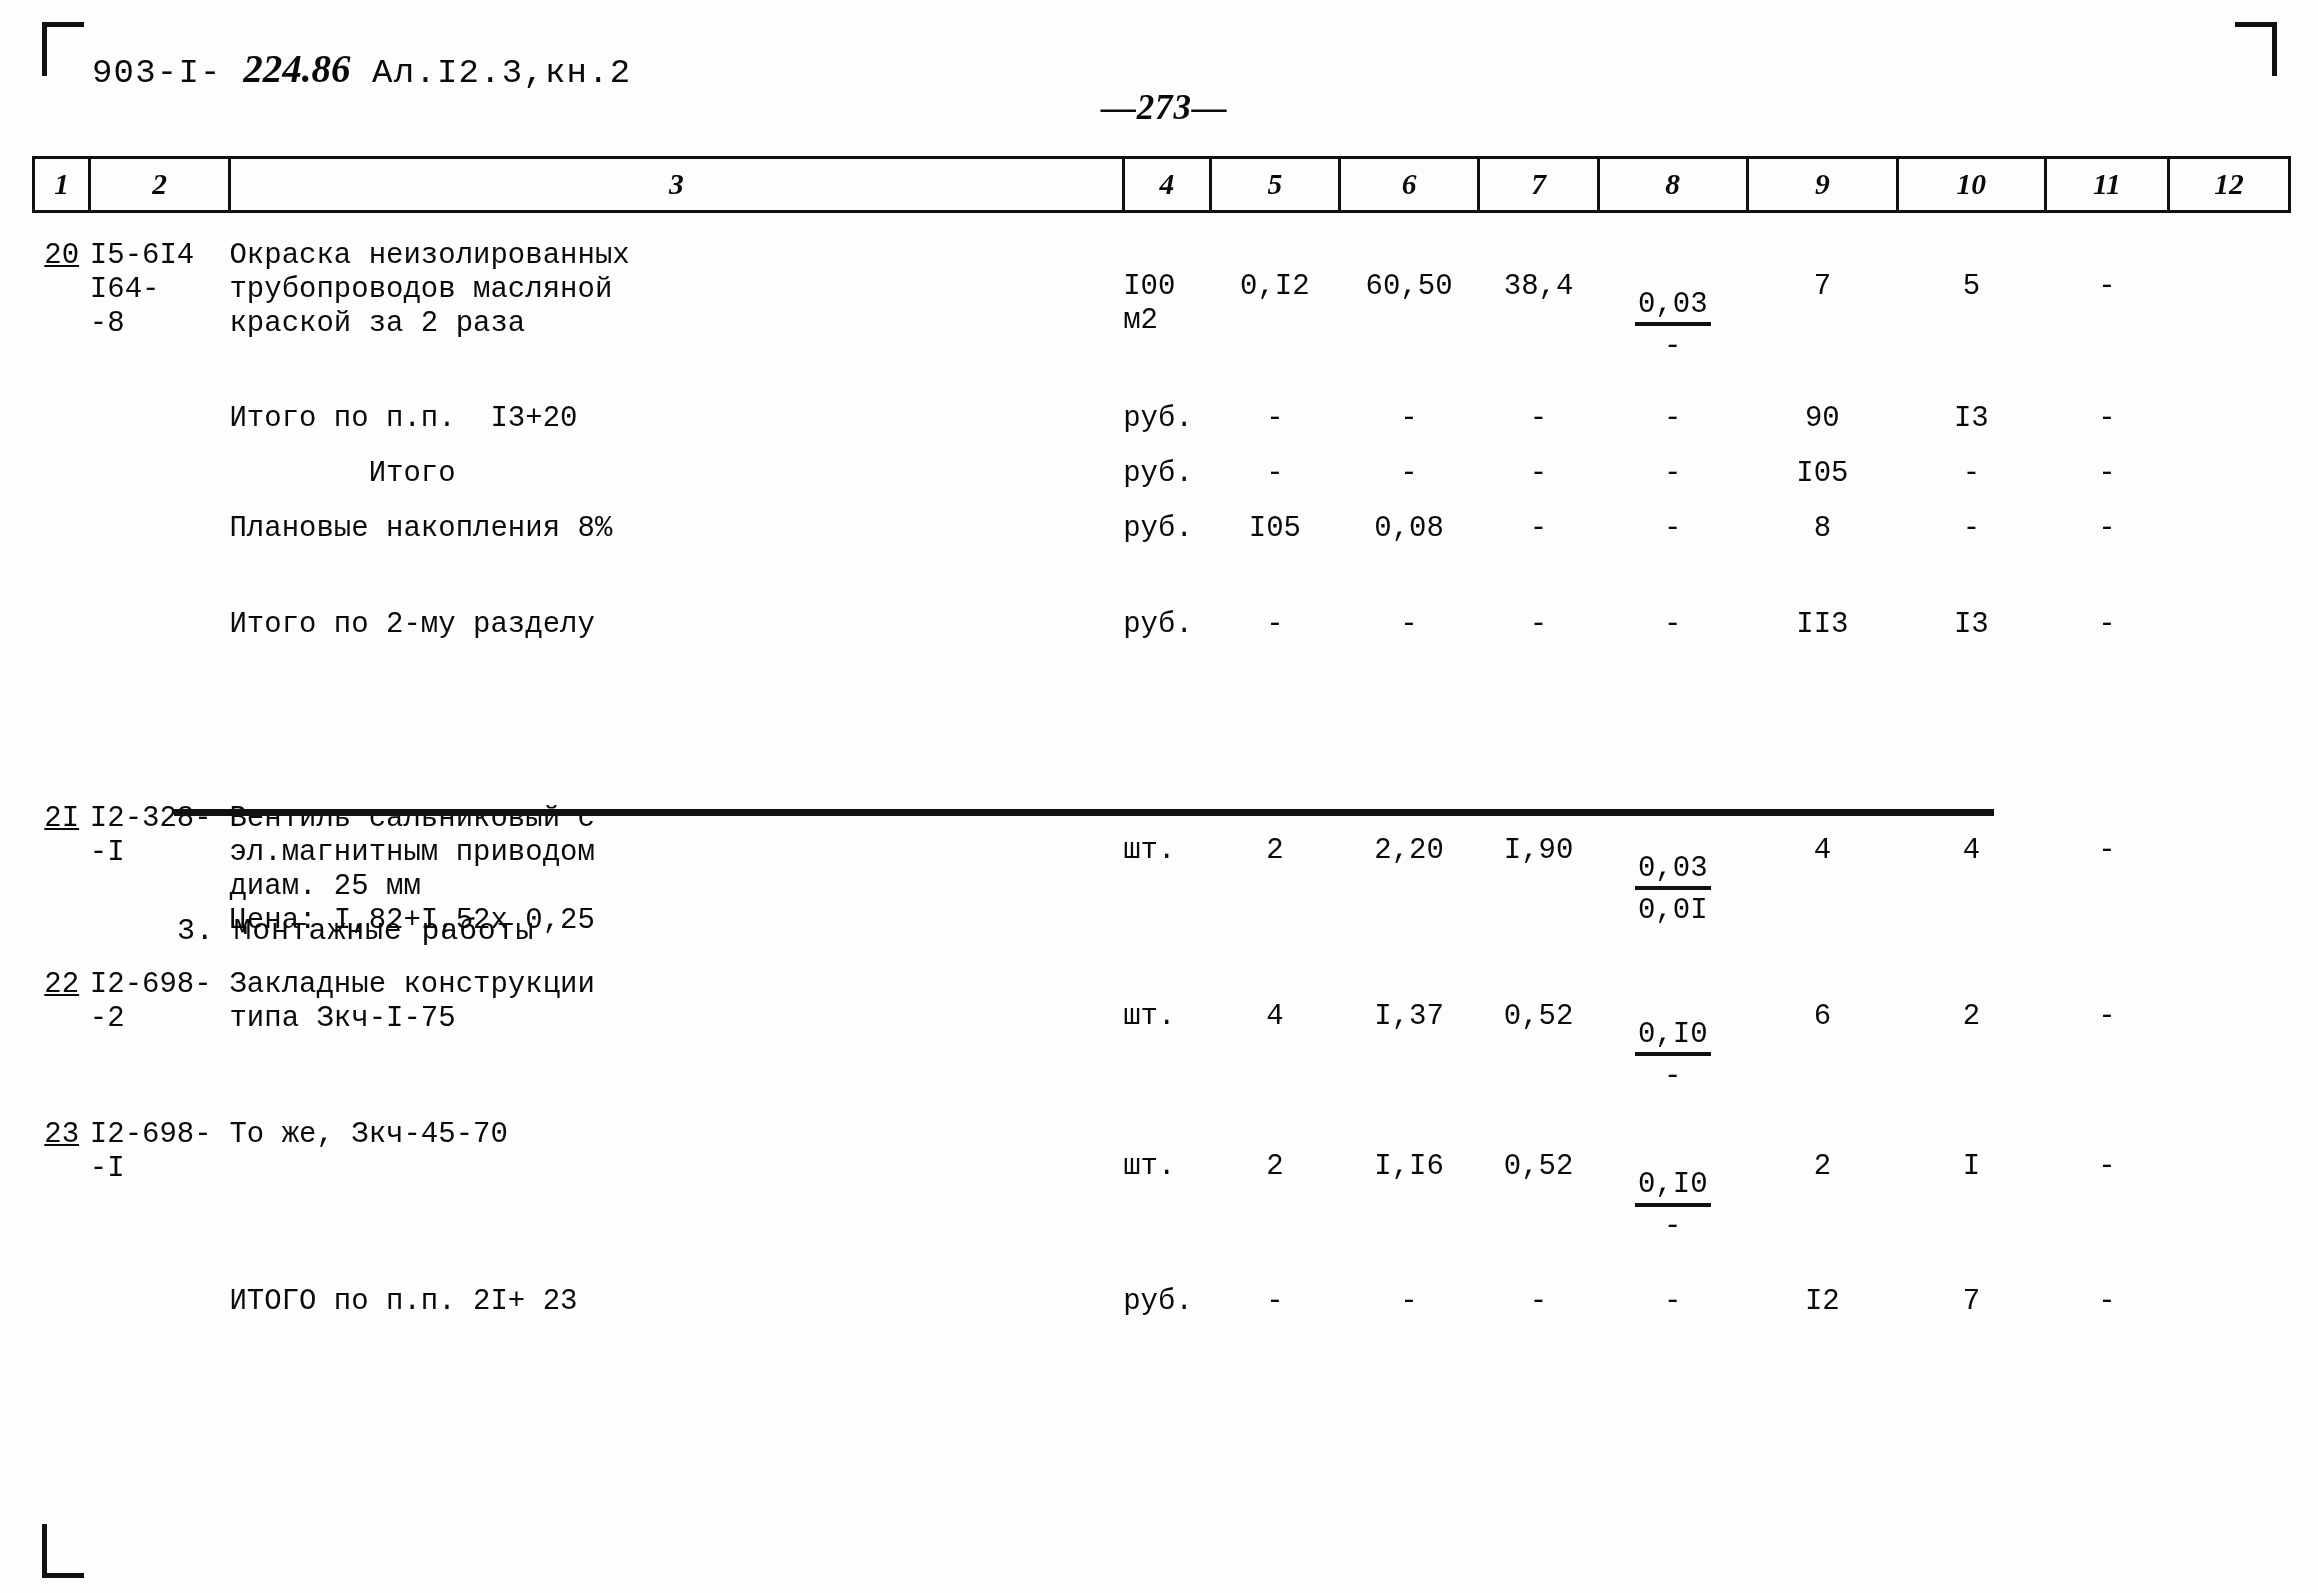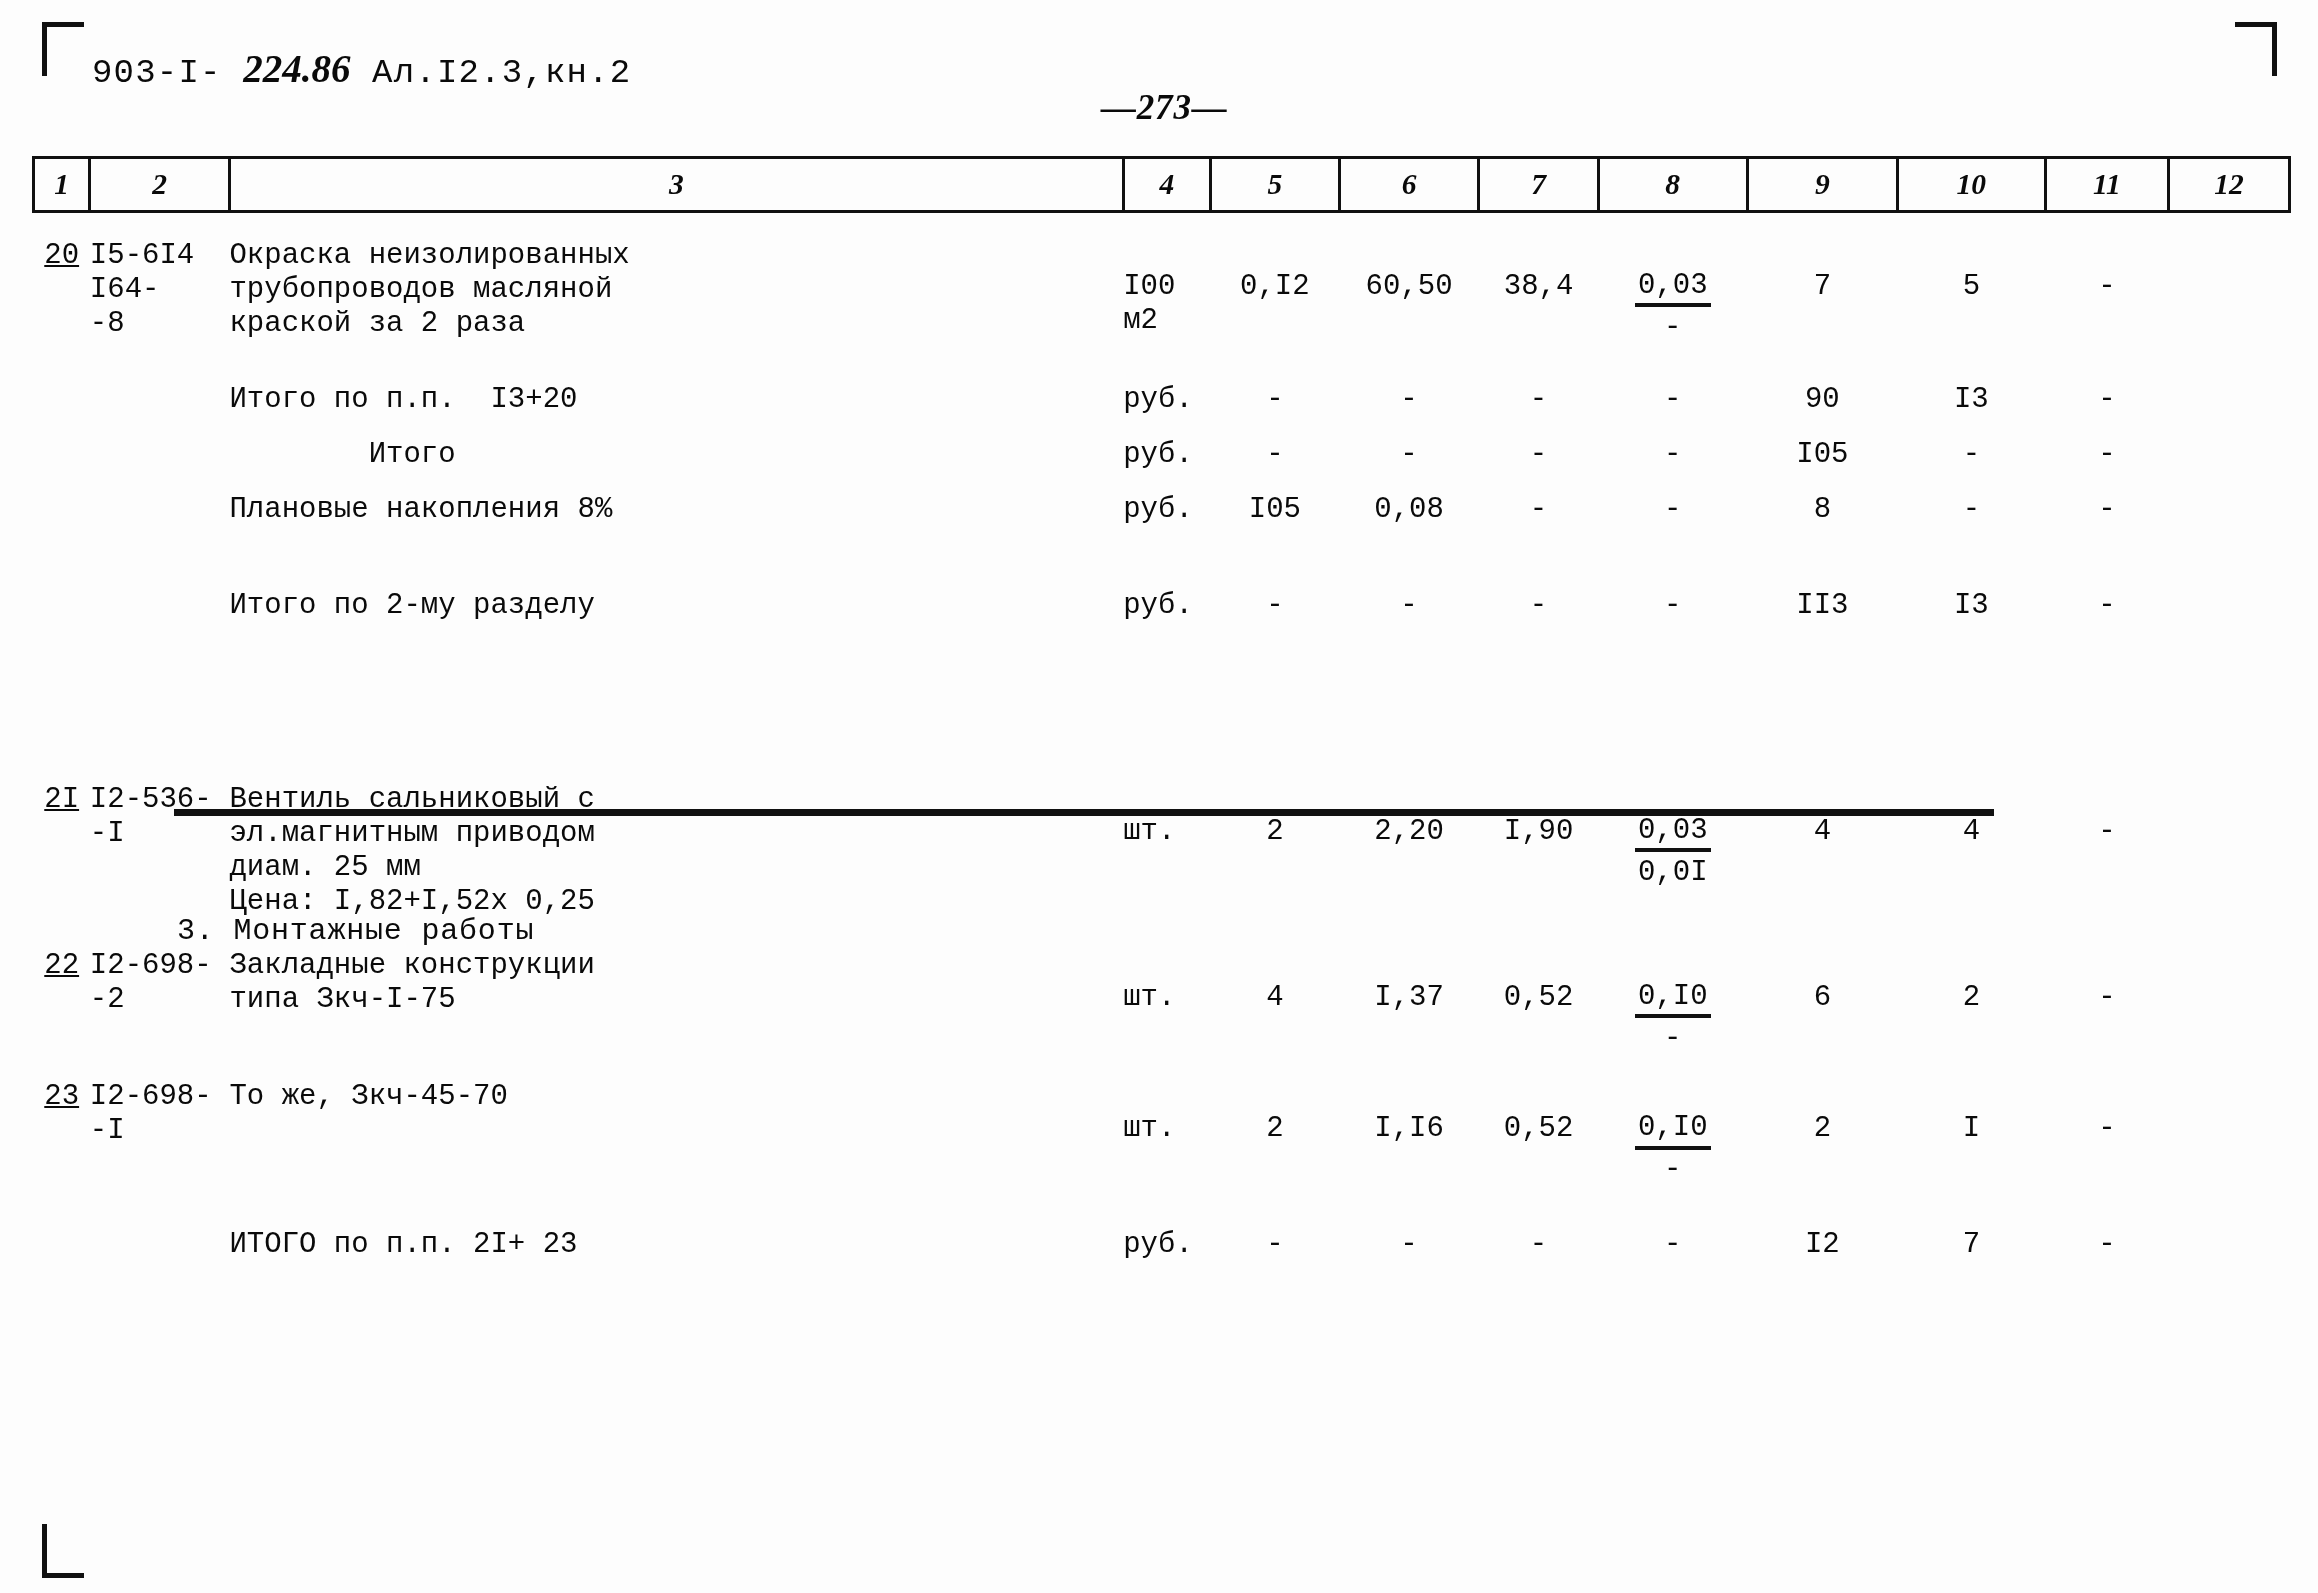--- a/index.html
+++ b/index.html
@@ -124,20 +124,21 @@
   
   .frac {
     display: inline-block;
     text-align: center;
     line-height: 1.1;
   }
   .frac .top {
     display: block;
     border-bottom: 4px solid #111;
     padding: 0 3.2px 1.6px 3.2px;
+    margin-top: 19px;
   }
   .frac .bot {
     display: block;
     padding-top: 4.8px;
   }
 </style>
 </head>
 <body>
 
 <div id="page">
@@ -282,21 +283,21 @@
             <td class="c-val" style="padding-top: 45px;">I3</td>
             <td class="c-val" style="padding-top: 45px;">-</td>
             <td class="c-val" style="padding-top: 45px;"></td>
           </tr>
           <tr class="spacer-row">
             <td colspan="12" style="height: 120px;"></td>
           </tr>
           <tr class="body-row">
             <td class="c-num" style="padding-top: 38px;">2I</td>
             <td class="c-code" style="padding-top: 38px;">
-              <span class="stack-line">I2-536-</span>
+              <span class="stack-line">I2-328-</span>
               <span class="stack-line">-I</span>
             </td>
             <td class="c-desc" style="padding-top: 38px;">
               <span class="desc-line">Вентиль сальниковый с</span>
               <span class="desc-line">эл.магнитным приводом</span>
               <span class="desc-line">диам. 25 мм</span>
               <span class="desc-line">Цена: I,82+I,52х 0,25</span>
             </td>
             <td class="c-unit" style="padding-top: 70px;">
               <span class="stack-line">шт.</span>

